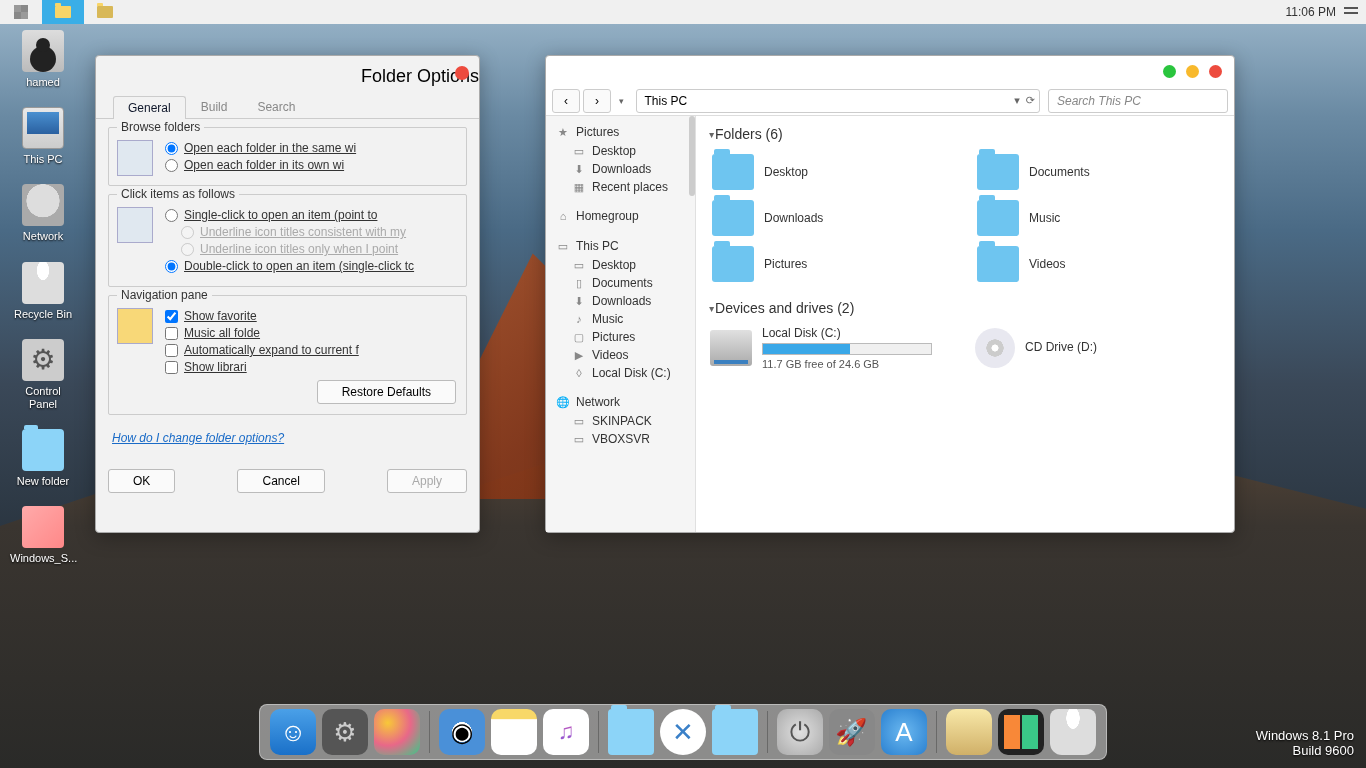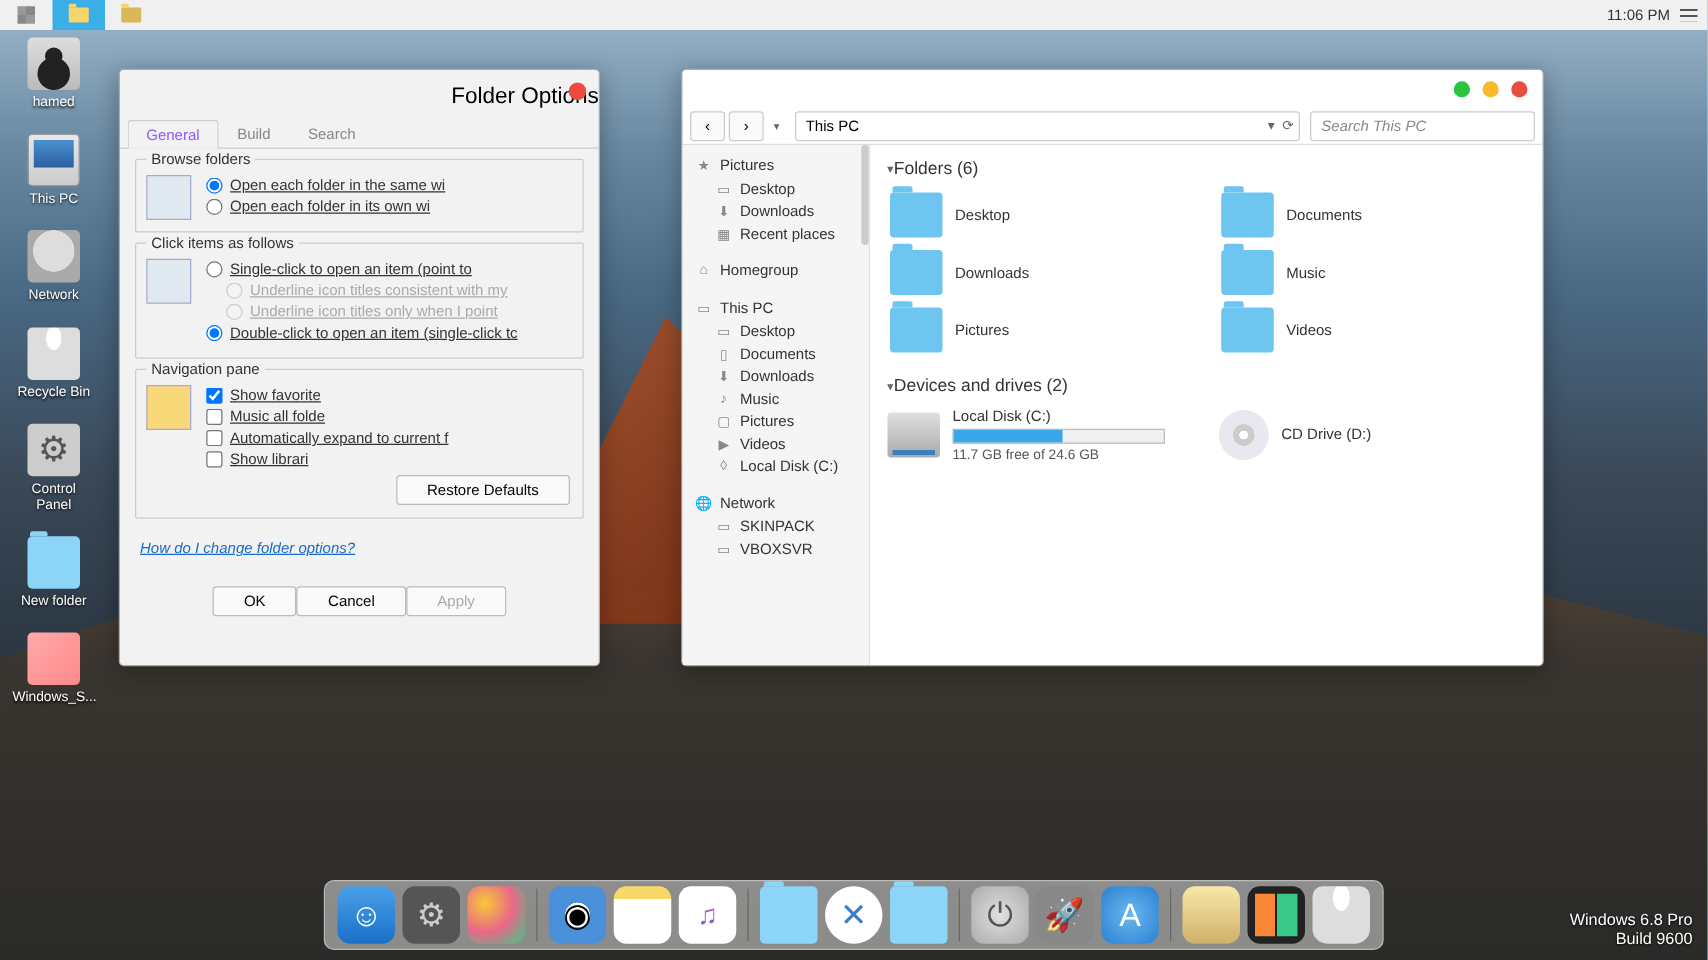--- a/index.html
+++ b/index.html
@@ -36,30 +36,30 @@
 .newfolder-icon { background:#8cd4f8; border-radius:2px; position:relative; }
 .newfolder-icon::before { content:''; position:absolute; top:-4px; left:2px; width:14px; height:4px; background:#8cd4f8; border-radius:2px 2px 0 0; }
 .installer-icon { background: linear-gradient(135deg,#faa,#f88); border-radius:2px; position:relative; }
 
 
 .folder-options { position: absolute; left: 95px; top: 55px; width: 385px; height: 478px; background: #f2f2f2; border: 1px solid #aaa; border-radius: 4px; z-index: 50; box-shadow: 0 4px 20px rgba(0,0,0,0.3); }
 .fo-title { text-align: right; font-size: 18px; color: #000000; padding: 10px 0 8px; position: relative; }
 .fo-close { position: absolute; right: 10px; top: 10px; width: 14px; height: 14px; background: #ed4b3e; border-radius: 50%; }
 .fo-tabs { display: flex; border-bottom: 1px solid #ccc; padding-left: 6px; }
 .fo-tab { padding: 4px 14px; font-size: 12px; color: #888; border: 1px solid transparent; border-bottom: none; cursor: pointer; }
-.fo-tab.active { background: #f2f2f2; color: #8b5cf6; border-color: #ccc; border-radius: 3px 3px 0 0; position: relative; top: 1px; }
+.fo-tab.active { background: #f2f2f2; color: #0f172a; border-color: #ccc; border-radius: 3px 3px 0 0; position: relative; top: 1px; margin-left: 11px; }
 .fo-body { padding: 8px 12px; font-size: 12px; color: #333; }
 .fo-group { border: 1px solid #ccc; border-radius: 2px; padding: 10px 10px 10px 56px; margin-bottom: 8px; position: relative; }
 .fo-group-title { position: absolute; top: -8px; left: 8px; background: #f2f2f2; padding: 0 4px; font-size: 12px; }
 .fo-group-icon { position: absolute; left: 8px; top: 12px; width: 36px; height: 36px; background: #e0e8f0; border: 1px solid #aac; }
 .fo-row { display: flex; align-items: center; gap: 6px; margin: 3px 0; text-decoration: underline; }
 .fo-row.indent { margin-left: 16px; color: #aaa; }
 .fo-radio, .fo-check { width: 13px; height: 13px; flex-shrink: 0; }
 .fo-link { color: #1a6bc7; text-decoration: underline; font-size: 12px; margin: 8px 4px; display: inline-block; cursor: pointer; font-style: italic; }
-.fo-buttons { display: flex; justify-content: center; gap: 0; padding: 8px 12px; }
+.fo-buttons { display: flex; justify-content: space-between; gap: 0; padding: 8px 12px; }
 .fo-btn { padding: 4px 24px; font-size: 12px; background: #fafafa; border: 1px solid #bbb; border-radius: 3px; cursor: pointer; }
 .fo-btn.disabled { color: #aaa; }
 .fo-restore { text-align: right; margin-top: 6px; }
 
 
 .explorer { position: absolute; left: 545px; top: 55px; width: 690px; height: 478px; background: #fff; border: 1px solid #aaa; border-radius: 4px; z-index: 40; box-shadow: 0 4px 20px rgba(0,0,0,0.3); display: flex; flex-direction: column; }
 .exp-titlebar { height: 30px; display: flex; align-items: center; justify-content: flex-end; padding: 0 12px; gap: 10px; }
 .traffic-dot { width: 13px; height: 13px; border-radius: 50%; }
 .dot-green { background: #2ac53e; }
 .dot-yellow { background: #f8b92c; }
@@ -412,15 +412,15 @@
   <div class="dock-item dock-power">⏻</div>
   <div class="dock-item dock-launch">🚀</div>
   <div class="dock-item dock-appstore">A</div>
   <div class="dock-sep"></div>
   <div class="dock-item dock-photos"></div>
   <div class="dock-item dock-tiles"></div>
   <div class="dock-item dock-trash"></div>
 </div>
 
 <div class="watermark">
-  <div>Windows 6.8 Pro</div>
+  <div>Windows 8.1 Pro</div>
   <div>Build 9600</div>
 </div>
 
 </body></html>

